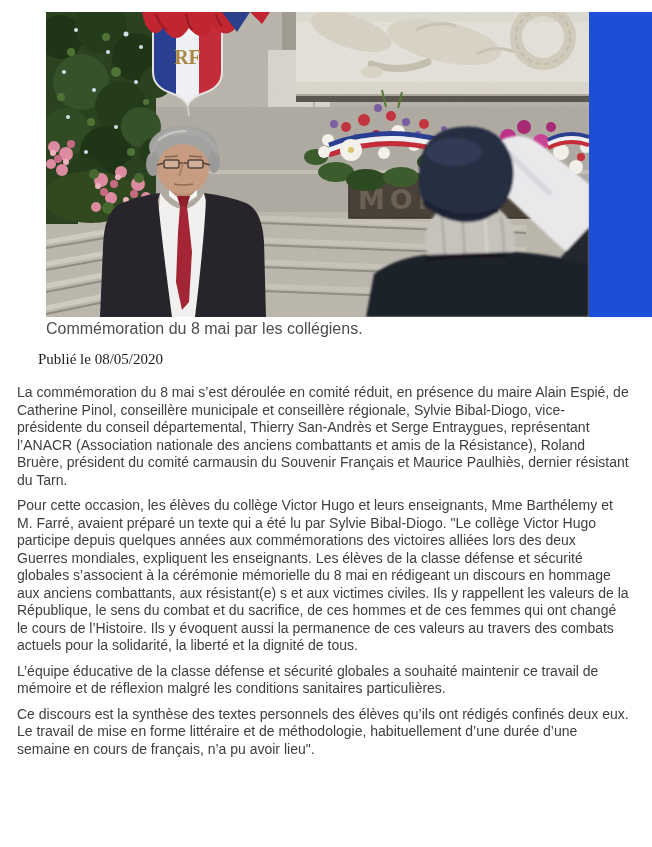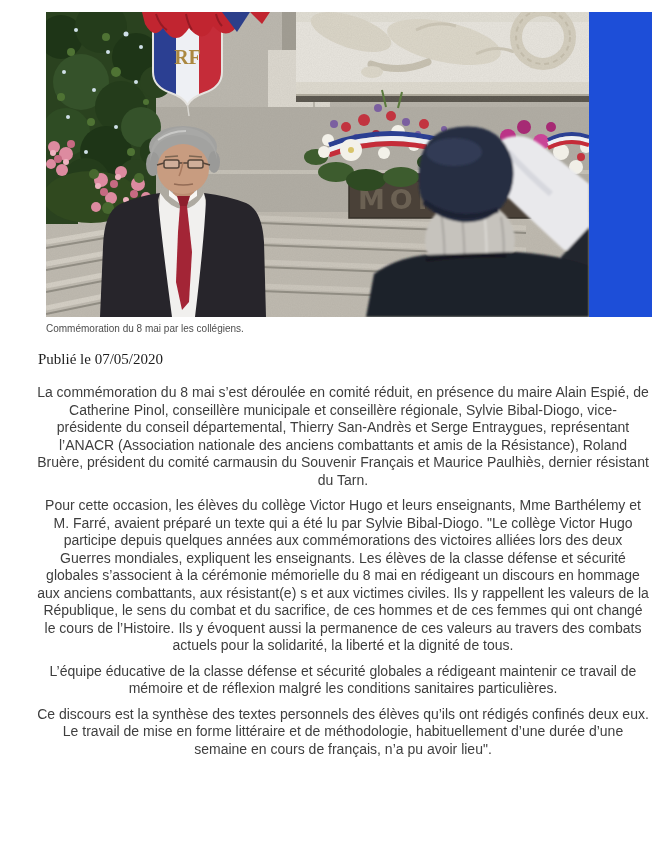--- a/index.html
+++ b/index.html
@@ -2,24 +2,24 @@
 <html><head>
 <meta charset="utf-8">
 <style>
   html,body{margin:0;padding:0;background:#ffffff;}
   .page{width:652px;height:847px;background:#ffffff;overflow:hidden;position:relative;
         font-family:"Liberation Sans",sans-serif;}
   h1.title{font-family:"Liberation Serif",serif;font-weight:400;color:#141414;
            font-size:30px;line-height:33px;margin:9px 0 0 21px;width:615px;letter-spacing:0;}
   figure{margin:12px 0 0 46px;padding:0;}
   .photo{width:633px;height:305px;overflow:hidden;background:#1d4ed8;font-size:0;line-height:0;}
-  figcaption{font-size:10px;line-height:16px;color:#4d4d4d;margin-top:4px;}
+  figcaption{font-size:16px;line-height:16px;color:#4d4d4d;margin-top:4px;}
   .pubdate{font-family:"Liberation Serif",serif;font-size:15px;color:#1c1c1c;
            margin:14px 0 0 38px;}
-  .body{margin:0 0 0 37px;width:612px;text-align:center;}
+  .body{margin:0 0 0 17px;width:612px;}
   .body p{font-size:14px;line-height:17.5px;color:#3e3e3e;margin:8px 0 0 0;}
   .body p:first-child{margin-top:16px;}
 </style>
 </head>
 <body>
 
 <div class="page">
 
 
   <figure>
@@ -266,22 +266,22 @@
           <path d="M378,190 Q410,214 452,198" stroke="#1a2032" stroke-width="5" fill="none"></path>
           <ellipse cx="408" cy="140" rx="28" ry="14" fill="#3a4460" opacity="0.6"></ellipse>
           <path d="M320,305 L328,262 Q348,247 378,243 L470,240 Q515,243 543,254 L543,305 Z" fill="#1f2129"></path>
           <path d="M380,248 Q420,243 460,244" stroke="#14161d" stroke-width="3" fill="none"></path>
         </g>
       </svg>
     </div>
     <figcaption>Commémoration du 8 mai par les collégiens.</figcaption>
   </figure>
 
-  <p class="pubdate">Publié le 07/05/2020</p>
+  <p class="pubdate">Publié le 08/05/2020</p>
 
   <div class="body">
     <p>La commémoration du 8 mai s’est déroulée en comité réduit, en présence du maire Alain Espié, de Catherine Pinol, conseillère municipale et conseillère régionale, Sylvie Bibal-Diogo, vice-présidente du conseil départemental, Thierry San-Andrès et Serge Entraygues, représentant l’ANACR (Association nationale des anciens combattants et amis de la Résistance), Roland Bruère, président du comité carmausin du Souvenir Français et Maurice Paulhiès, dernier résistant du Tarn.</p>
     <p>Pour cette occasion, les élèves du collège Victor Hugo et leurs enseignants, Mme Barthélemy et M. Farré, avaient préparé un texte qui a été lu par Sylvie Bibal-Diogo. "Le collège Victor Hugo participe depuis quelques années aux commémorations des victoires alliées lors des deux Guerres mondiales, expliquent les enseignants. Les élèves de la classe défense et sécurité globales s’associent à la cérémonie mémorielle du 8 mai en rédigeant un discours en hommage aux anciens combattants, aux résistant(e) s et aux victimes civiles. Ils y rappellent les valeurs de la République, le sens du combat et du sacrifice, de ces hommes et de ces femmes qui ont changé le cours de l’Histoire. Ils y évoquent aussi la permanence de ces valeurs au travers des combats actuels pour la solidarité, la liberté et la dignité de tous.</p>
-    <p>L’équipe éducative de la classe défense et sécurité globales a rédigeant maintenir ce travail de mémoire et de réflexion malgré les conditions sanitaires particulières.</p>
+    <p>L’équipe éducative de la classe défense et sécurité globales a souhaité maintenir ce travail de mémoire et de réflexion malgré les conditions sanitaires particulières.</p>
     <p>Ce discours est la synthèse des textes personnels des élèves qu’ils ont rédigés confinés deux eux. Le travail de mise en forme littéraire et de méthodologie, habituellement d’une durée d’une semaine en cours de français, n’a pu avoir lieu".</p>
   </div>
 
 </div>
 
 </body></html>

